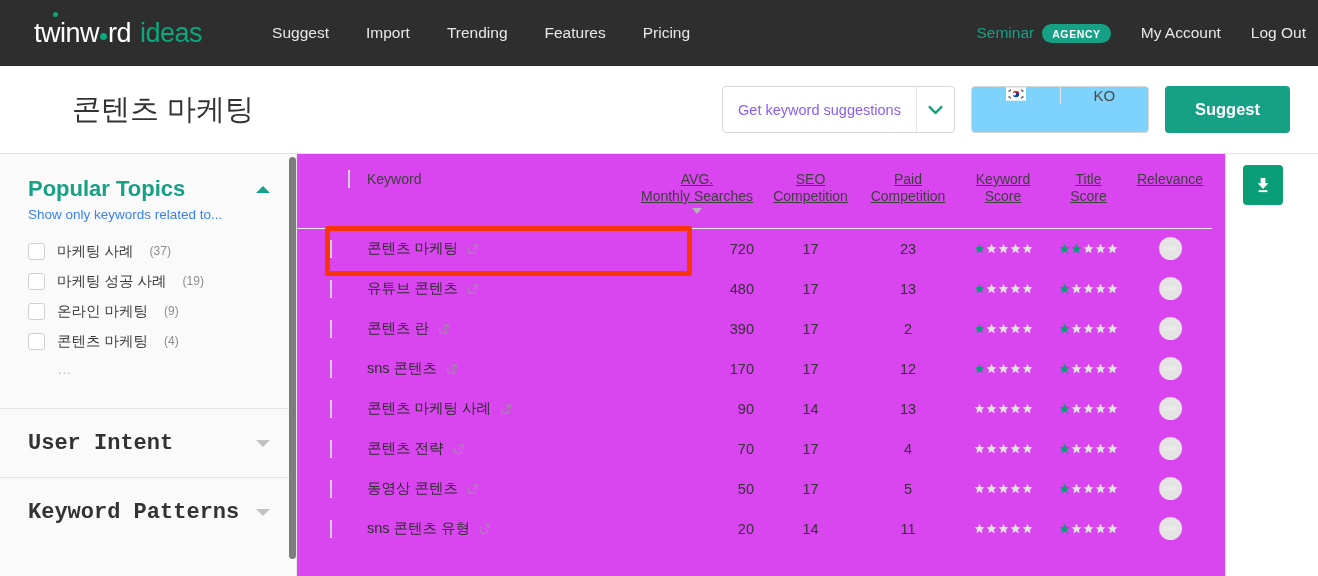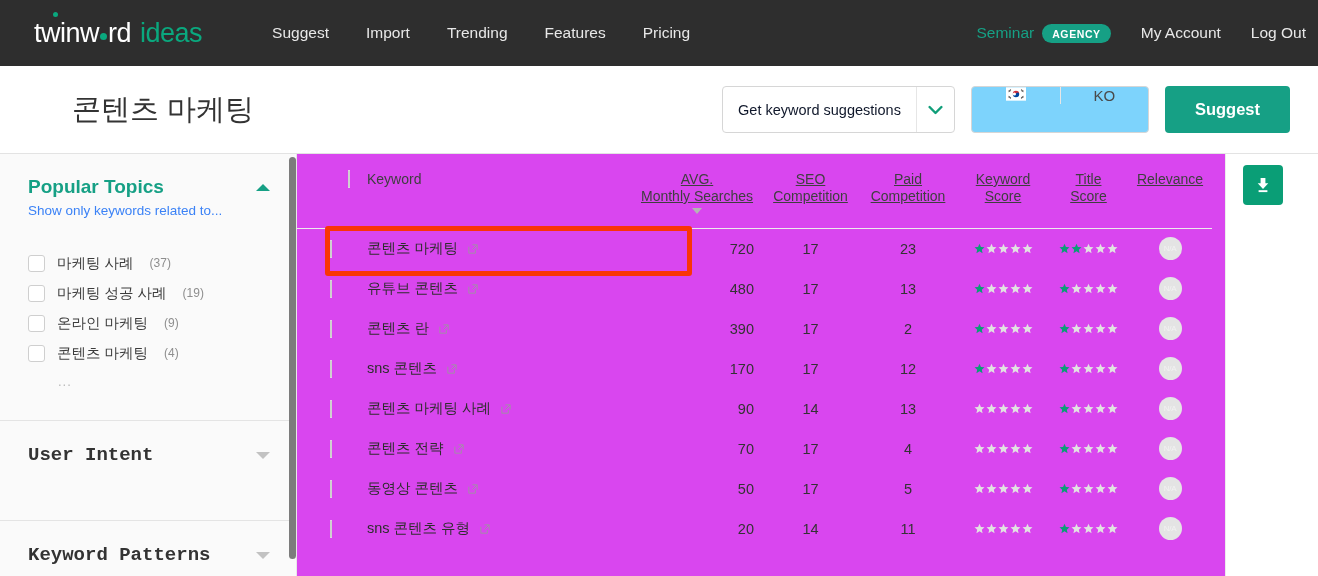--- a/index.html
+++ b/index.html
@@ -103,21 +103,21 @@
     align-items: stretch;
     border: 1px solid #d6d6d6;
     border-radius: 4px;
     height: 47px;
     background: #fff;
   }
   .select-label {
     display: flex; align-items: center;
     padding: 0 15px;
     font-size: 14.5px;
-    color: #0f172a;
+    color: #8b5cf6;
     white-space: nowrap;
   }
   .select-caret {
     width: 38px;
     border-left: 1px solid #e6e6e6;
     display: flex; align-items: center; justify-content: center;
   }
   .lang-group {
     display: flex; align-items: flex-start;
     border: 1px solid #d6d6d6;
@@ -158,42 +158,42 @@
     width: 297px;
     flex: 0 0 297px;
     background: #fafafa;
     position: relative;
     border-right: 1px solid #e8e8e8;
   }
   .side-section {
     padding: 22px 0 0 28px;
     position: relative;
   }
-  .side-section.sec-border { border-top: 1px solid #e4e4e4; margin-top: 31px; }
+  .side-section.sec-border { border-top: 1px solid #e4e4e4; }
   .side-head {
     display: flex; align-items: center;
     justify-content: space-between;
     padding-right: 26px;
   }
-  .side-title { font-size: 19px; color: #16a085; font-weight: bold; }
+  .side-title { font-size: 22px; color: #16a085; font-weight: bold; }
   .side-title.dark { color: #333333; }
   .side-sub { font-size: 13.5px; color: #3b82f6; margin-top: 5px; }
   .tri-up {
     width: 0; height: 0;
     border-left: 7px solid transparent;
     border-right: 7px solid transparent;
     border-bottom: 7px solid #16a085;
   }
   .tri-down {
     width: 0; height: 0;
     border-left: 7px solid transparent;
     border-right: 7px solid transparent;
     border-top: 7px solid #c2c2c2;
   }
-  .topic-list { margin-top: 30px; }
+  .topic-list { margin-top: 14px; }
   .topic-item {
     display: flex; align-items: center;
     gap: 12px;
     height: 30px;
     cursor: pointer;
   }
   .cbox {
     width: 17px; height: 17px;
     border: 1px solid #cfcfcf;
     border-radius: 3px;

